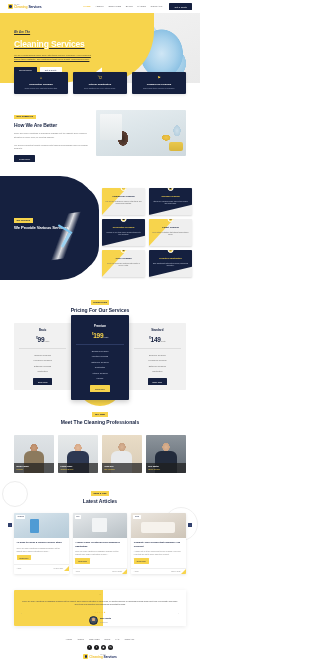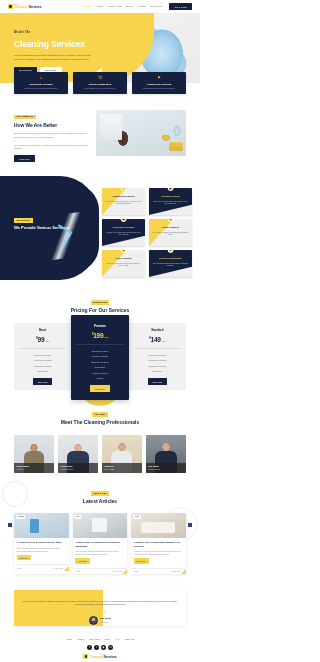--- a/index.html
+++ b/index.html
@@ -39,21 +39,21 @@
   .nav { display:flex; gap:4.5px; margin-left:auto; align-items:center; }
   .nav a { font-size:2.4px; color:#6d6d72; text-decoration:none; letter-spacing:.1px; }
   .nav a.active { color:#f2c53d; font-weight:bold; }
   .btn-quote {
     margin-left:7px; background:#15203f; color:#fff;
     font-size:2.3px; padding:2.2px 5px; border-radius:.5px;
     border:none; cursor:pointer; white-space:nowrap;
   }
 
   
-  .hero { position:relative; height:70px; overflow:hidden; background:#fff; }
+  .hero { position:relative; height:70px; overflow:hidden; background:#fff;text-decoration:underline; }
   .hero-yellow {
     position:absolute; left:0; top:0; width:128px; height:70px;
     background:#f7d44c;
     border-bottom-right-radius:70px 70px;
   }
   .hero-yellow:after {
     content:""; position:absolute; right:-26px; top:0;
     width:52px; height:70px; background:#f7d44c;
     border-radius:0 0 52px 0;
   }

